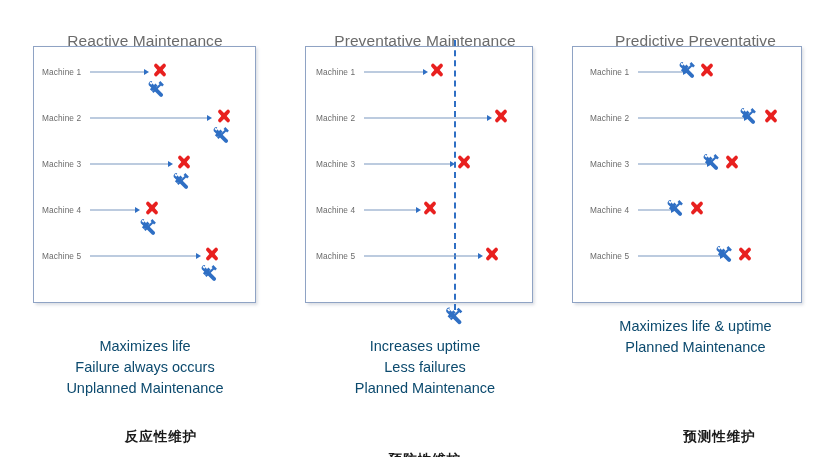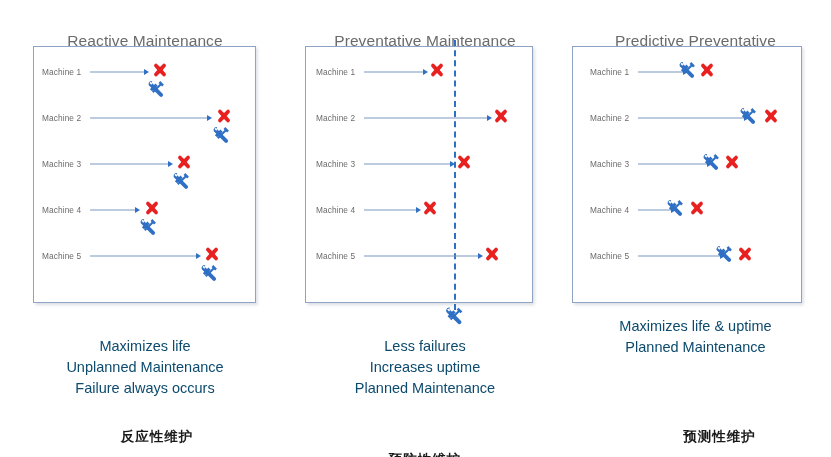--- a/index.html
+++ b/index.html
@@ -301,28 +301,28 @@
           <g fill="#2f6fc4">
             <path d="M74 6 L94 26 L84 36 L78 30 L36 72 L28 64 L70 22 L64 16 Z"></path>
             <path d="M30 6 Q18 4 12 12 Q6 20 10 29 L24 43 L16 51 L28 63 L36 55 L72 91 Q79 97 86 90 Q93 83 87 76 L51 40 L59 32 L47 20 L39 28 L26 15 Q24 11 27 8 Z"></path>
             <path fill="#ffffff" d="M20 10 L30 20 L24 26 L14 16 Z"></path>
           </g>
         </svg></div>
     </div>
 
   <div class="caption" style="top:336px;left:0;width:290px;">
     <div>Maximizes life</div>
+    <div>Failure always occurs</div>
     <div>Unplanned Maintenance</div>
-    <div>Failure always occurs</div>
-  </div>
-  <div class="caption-cn" style="top:428px;left:12px;width:290px;">反应性维护</div>
+  </div>
+  <div class="caption-cn" style="top:428px;left:0;width:290px;padding-left:16px;">反应性维护</div>
 
   <div class="caption" style="top:336px;left:290px;width:270px;">
+    <div>Increases uptime</div>
     <div>Less failures</div>
-    <div>Increases uptime</div>
     <div>Planned Maintenance</div>
   </div>
   <div class="caption-cn" style="top:451px;left:290px;width:270px;">预防性维护</div>
 
   <div class="caption" style="top:316px;left:560px;width:271px;">
     <div>Maximizes life &amp; uptime</div>
     <div>Planned Maintenance</div>
   </div>
   <div class="caption-cn" style="top:428px;left:584px;width:271px;">预测性维护</div>
 

